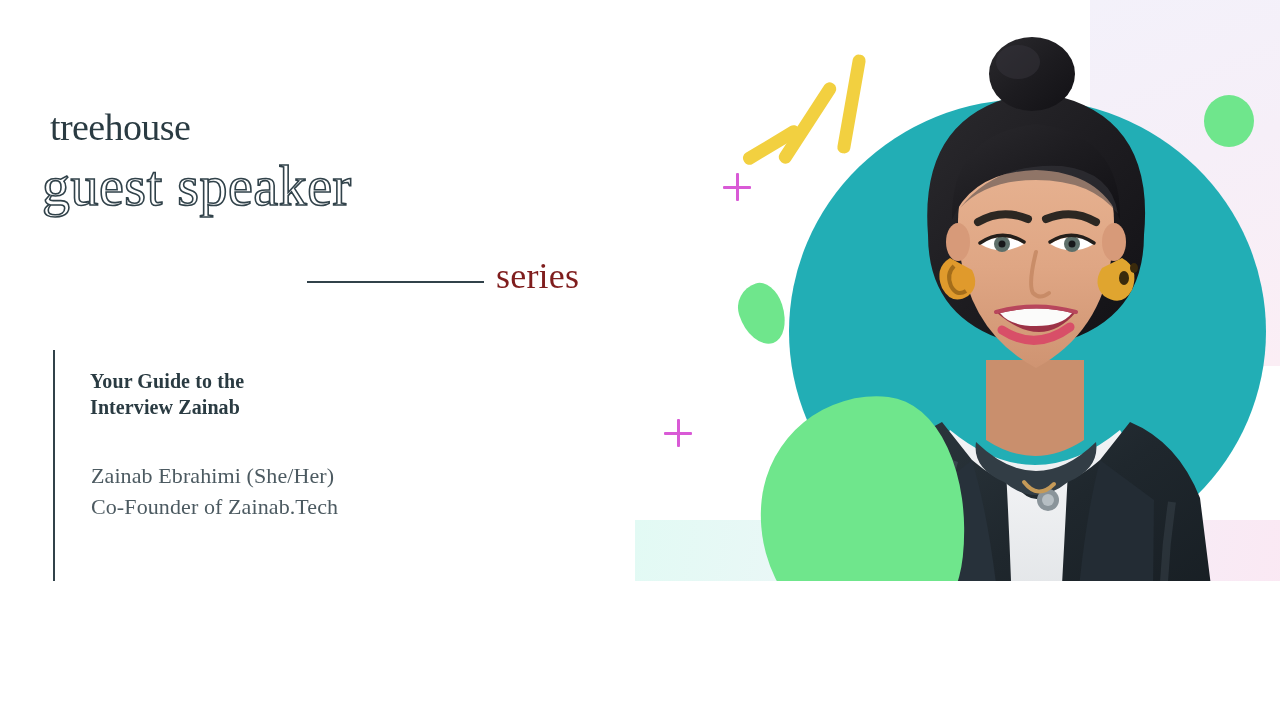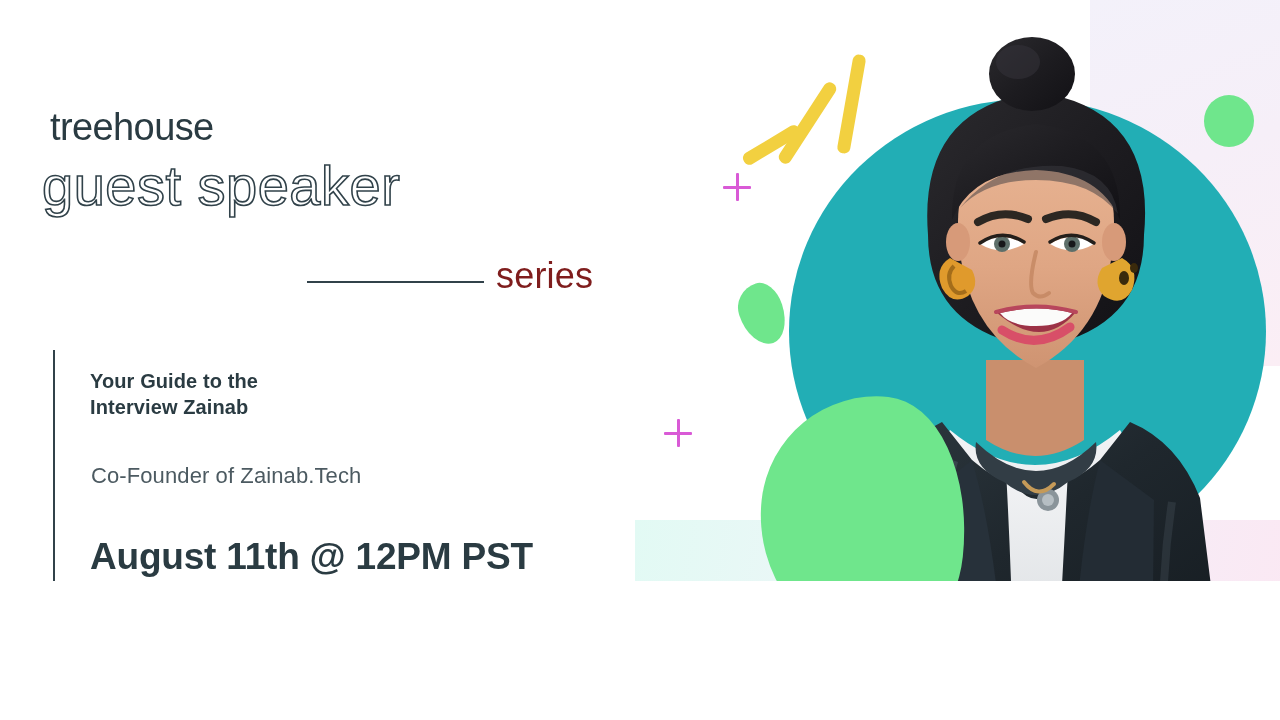--- a/index.html
+++ b/index.html
@@ -6,21 +6,21 @@
     margin: 0;
     padding: 0;
     background: #ffffff;
   }
   #stage {
     position: relative;
     width: 1280px;
     height: 581px;
     overflow: hidden;
     background: #ffffff;
-    font-family: Liberation Sans, sans-serif;
+    font-family: Liberation Serif, serif;
     -webkit-font-smoothing: antialiased;
   }
 
   
   .panel-topright {
     position: absolute;
     left: 1090px; top: 0;
     width: 190px; height: 366px;
     background: linear-gradient(160deg, #f3f1fa 0%, #f6eff8 45%, #fbeef5 100%);
   }
@@ -313,18 +313,18 @@
   <div class="series">series</div>
 
   <div class="vbar"></div>
 
   <div class="talk-title">
     <div>Your Guide to the</div>
     <div>Interview Zainab</div>
   </div>
 
   <div class="speaker">
+    <div>Zainab Ebrahimi (She/Her)</div>
     <div>Co-Founder of Zainab.Tech</div>
   </div>
 
-  <div class="datetime">August 11th @ 12PM PST</div>
 
 </div>
 
 </body></html>

